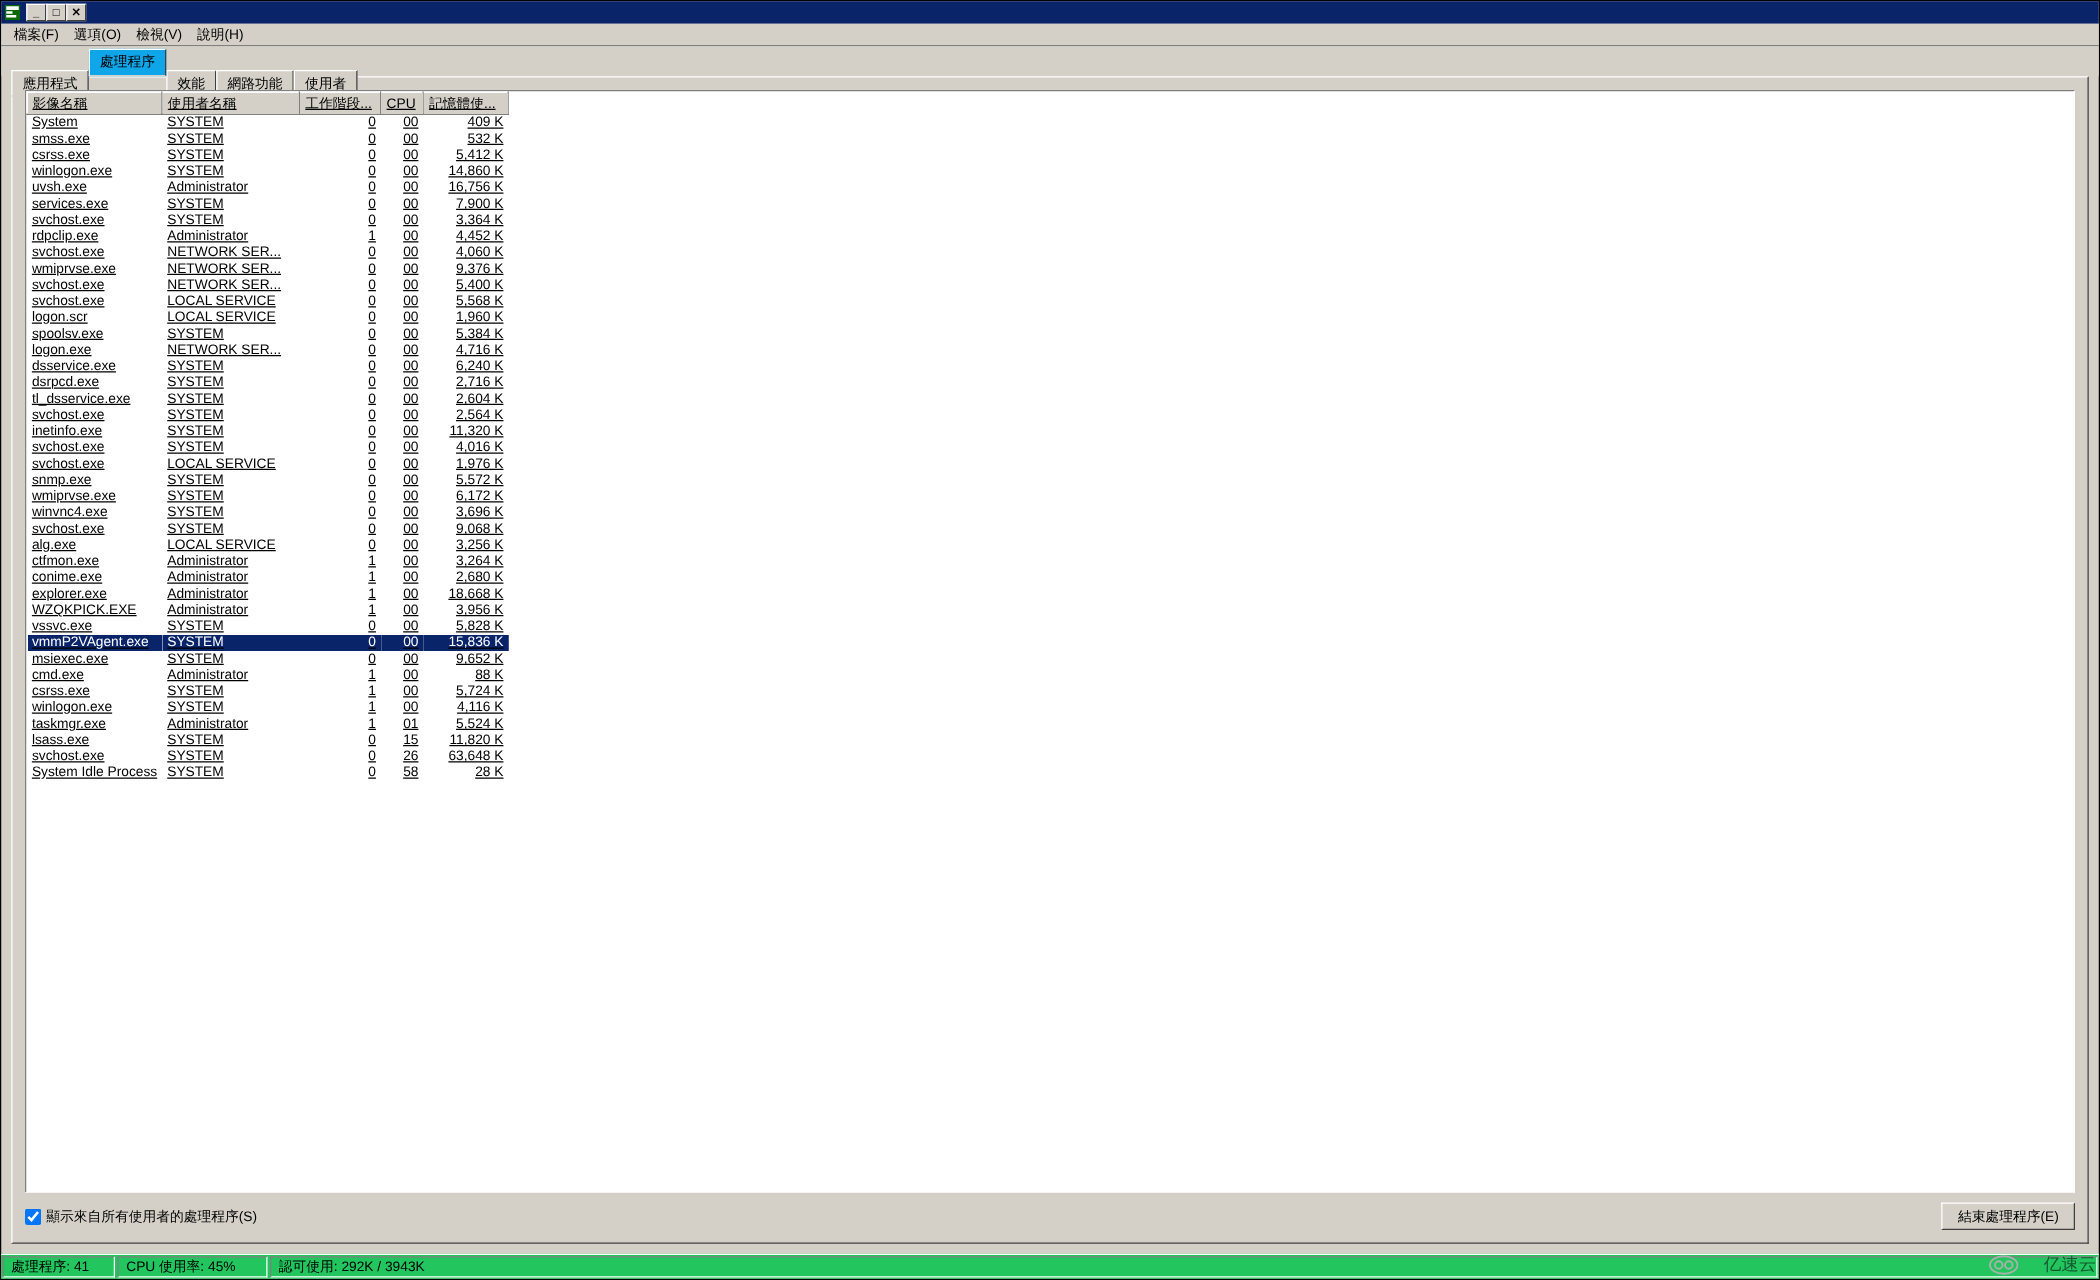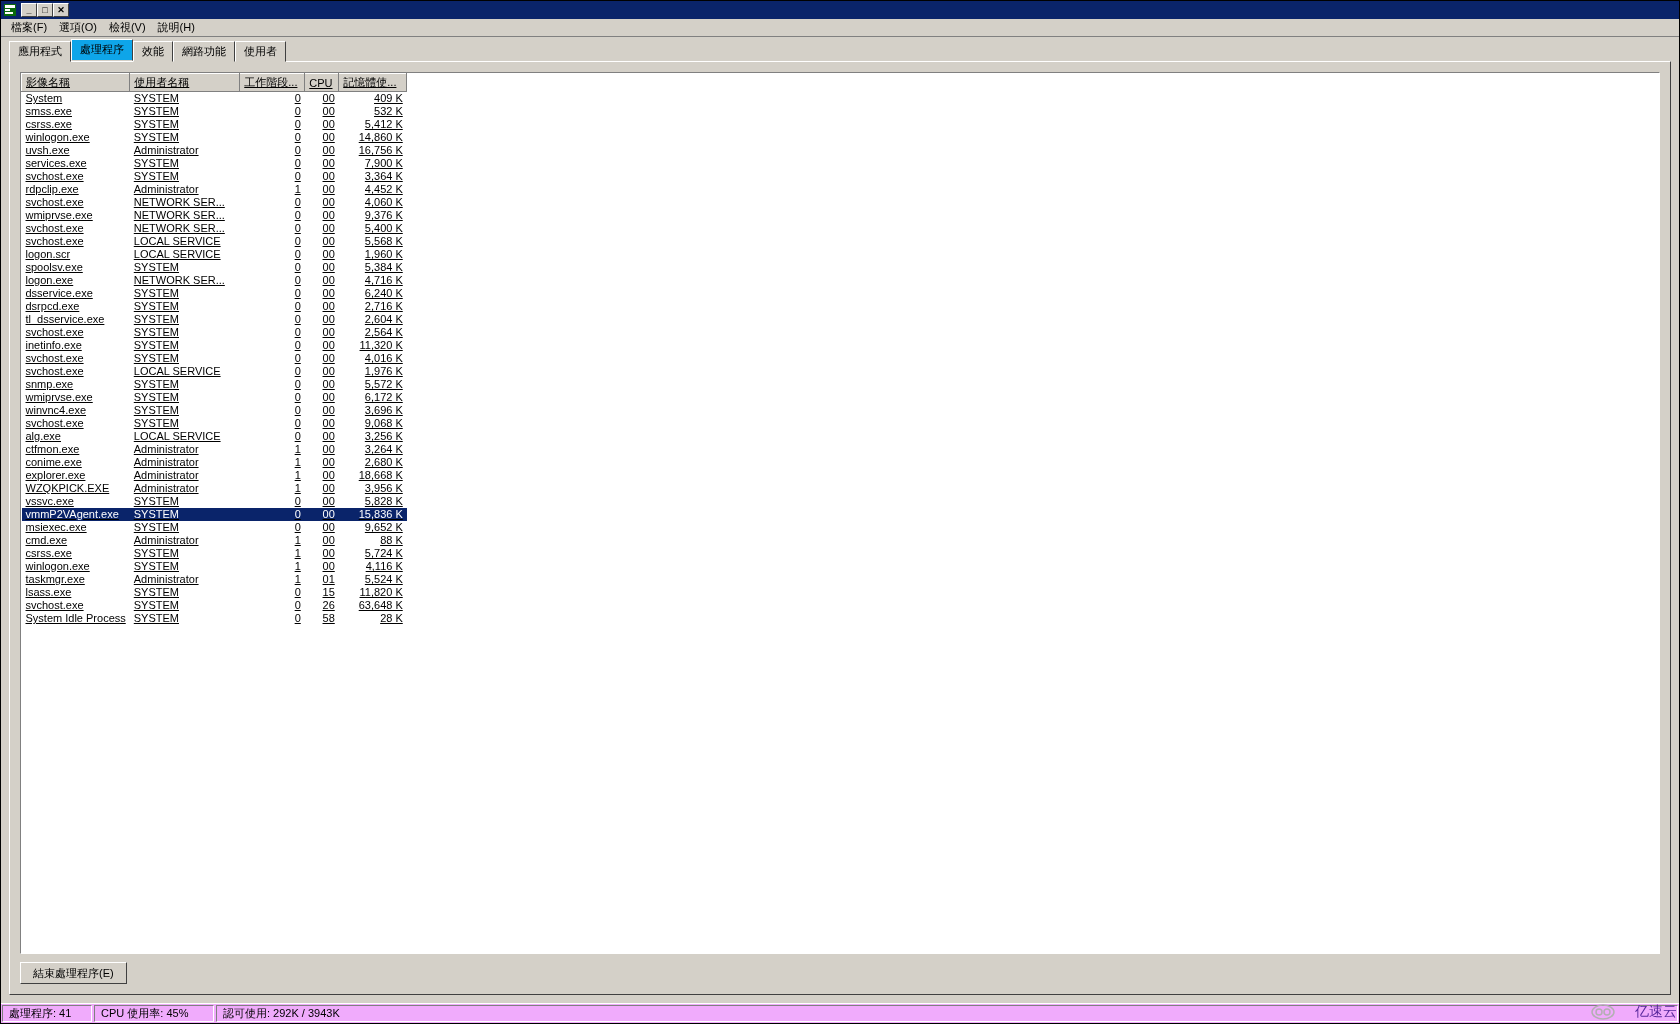--- a/index.html
+++ b/index.html
@@ -6,45 +6,45 @@
 html, body { width: 1680px; height: 1024px; font-family: "Microsoft JhengHei", "PMingLiU", "Tahoma", sans-serif; font-size: 11px; overflow: hidden; background: #c0c0c0; }
 .window { width: 100%; height: 100%; display: flex; flex-direction: column; border: 1px solid #000; background: #d4d0c8; position: relative; }
 .titlebar { background: linear-gradient(#0a246a, #0a246a); color: #fff; height: 18px; display: flex; align-items: center; padding: 0 2px; font-size: 11px; }
 .titlebar .icon { width: 14px; height: 14px; margin-right: 4px; display: inline-flex; align-items: center; justify-content: center; }
 .titlebar .title { flex: 1; }
 .titlebar .controls { display: flex; gap: 0; }
 .titlebar .controls button { width: 16px; height: 14px; background: #d4d0c8; border: 1px solid; border-color: #fff #404040 #404040 #fff; font-size: 9px; line-height: 10px; padding: 0; cursor: pointer; font-family: "Marlett", "Arial"; font-weight: bold; }
 .menubar { background: #d4d0c8; height: 18px; display: flex; align-items: center; padding: 4px 4px; border-bottom: 1px solid #808080; font-size: 11px; }
 .menubar .item { padding: 1px 6px; cursor: pointer; }
 .tabbar { display: flex; align-items: flex-end; padding: 4px 8px 0 8px; height: 24px; background: #d4d0c8; }
-.tab { padding: 2px 8px; border: 1px solid; border-color: #fff #404040 #d4d0c8 #fff; background: #d4d0c8; font-size: 11px; margin-right: 0; cursor: pointer; position: relative; top: 1px; }
+.tab { padding: 2px 8px; border: 1px solid; border-color: #fff #404040 #d4d0c8 #fff; background: #d4d0c8; font-size: 11px; margin-right: 0; cursor: pointer; position: relative; top: 16px; }
 .tab.active { border-bottom-color: #d4d0c8; z-index: 2; background: #0ea5e9; padding-bottom: 3px; top: 0; }
 .tabcontent { flex: 1; margin: 0 8px 8px 8px; border: 1px solid; border-color: #fff #404040 #404040 #fff; background: #d4d0c8; padding: 10px; display: flex; flex-direction: column; }
 .listview { flex: 1; background: #fff; border: 1px solid; border-color: #808080 #fff #fff #808080; display: flex; overflow: hidden; position: relative; text-decoration: underline; }
 .listview-inner { flex: 1; overflow-y: scroll; overflow-x: hidden; }
 table { border-collapse: collapse; width: auto; table-layout: fixed; }
 th { background: #d4d0c8; border: 1px solid; border-color: #fff #808080 #808080 #fff; font-weight: normal; text-align: left; padding: 1px 4px; font-size: 11px; white-space: nowrap; overflow: hidden; cursor: pointer; position: sticky; top: 0; height: 15px; }
 td { padding: 0 4px; font-size: 11px; white-space: nowrap; overflow: hidden; height: 13px; line-height: 13px; font-family: "Tahoma","MS Sans Serif",sans-serif; }
 tr.selected td { background: #0a246a; color: #fff; }
 .col-image { width: 104px; }
 .col-user { width: 110px; }
 .col-session { width: 65px; text-align: right; }
 .col-cpu { width: 34px; text-align: right; }
 .col-mem { width: 68px; text-align: right; }
 td.r { text-align: right; }
 .bottom-row { display: flex; align-items: center; margin-top: 8px; gap: 8px; }
 .checkbox-row { display: flex; align-items: center; gap: 4px; font-size: 11px; flex: 1; }
 .checkbox-row input { width: 13px; height: 13px; }
 .end-btn { padding: 2px 12px; border: 1px solid; border-color: #fff #404040 #404040 #fff; background: #d4d0c8; font-size: 11px; cursor: pointer; height: 22px; min-width: 100px; }
-.statusbar { height: 20px; background: #f0abfc; border-top: 1px solid #fff; display: flex; align-items: flex-start; font-size: 11px; }
+.statusbar { height: 20px; background: #22c55e; border-top: 1px solid #fff; display: flex; align-items: flex-start; font-size: 11px; }
 .statusbar .cell { border: 1px solid; border-color: #808080 #fff #fff #808080; padding: 1px 6px; margin: 1px; height: 17px; display: flex; align-items: center; }
 .statusbar .cell.w1 { width: 90px; }
 .statusbar .cell.w2 { width: 120px; }
 .statusbar .cell.wf { flex: 1; }
-.watermark { position: absolute; right: 2px; bottom: 2px; font-size: 14px; color: #4c1d95; pointer-events: none; display: flex; align-items: center; gap: 20px; opacity: 0.95; }
+.watermark { position: absolute; right: 2px; bottom: 2px; font-size: 14px; color: #14532d; pointer-events: none; display: flex; align-items: center; gap: 20px; opacity: 0.95; }
 .watermark svg { width: 24px; height: 16px; }
 </style>
 </head>
 <body>
 
 <div class="window">
   <div class="titlebar">
     <span class="icon">
       <svg viewBox="0 0 14 14">
           <rect x="1" y="1" width="12" height="12" fill="#0a6a0a"></rect>
@@ -381,20 +381,24 @@
                 <td>SYSTEM</td>
                 <td class="r">0</td>
                 <td class="r">58</td>
                 <td class="r">28 K</td>
               </tr>
             </tbody>
         </table>
       </div>
     </div>
     <div class="bottom-row">
+      <label class="checkbox-row">
+        <input type="checkbox" checked="" style="">
+        <span>顯示來自所有使用者的處理程序(S)</span>
+      </label>
       <button class="end-btn">結束處理程序(E)</button>
     </div>
   </div>
 
   <div class="statusbar">
     <div class="cell w1">處理程序: 41</div>
     <div class="cell w2">CPU 使用率: 45%</div>
     <div class="cell wf">認可使用: 292K / 3943K</div>
   </div>
 

